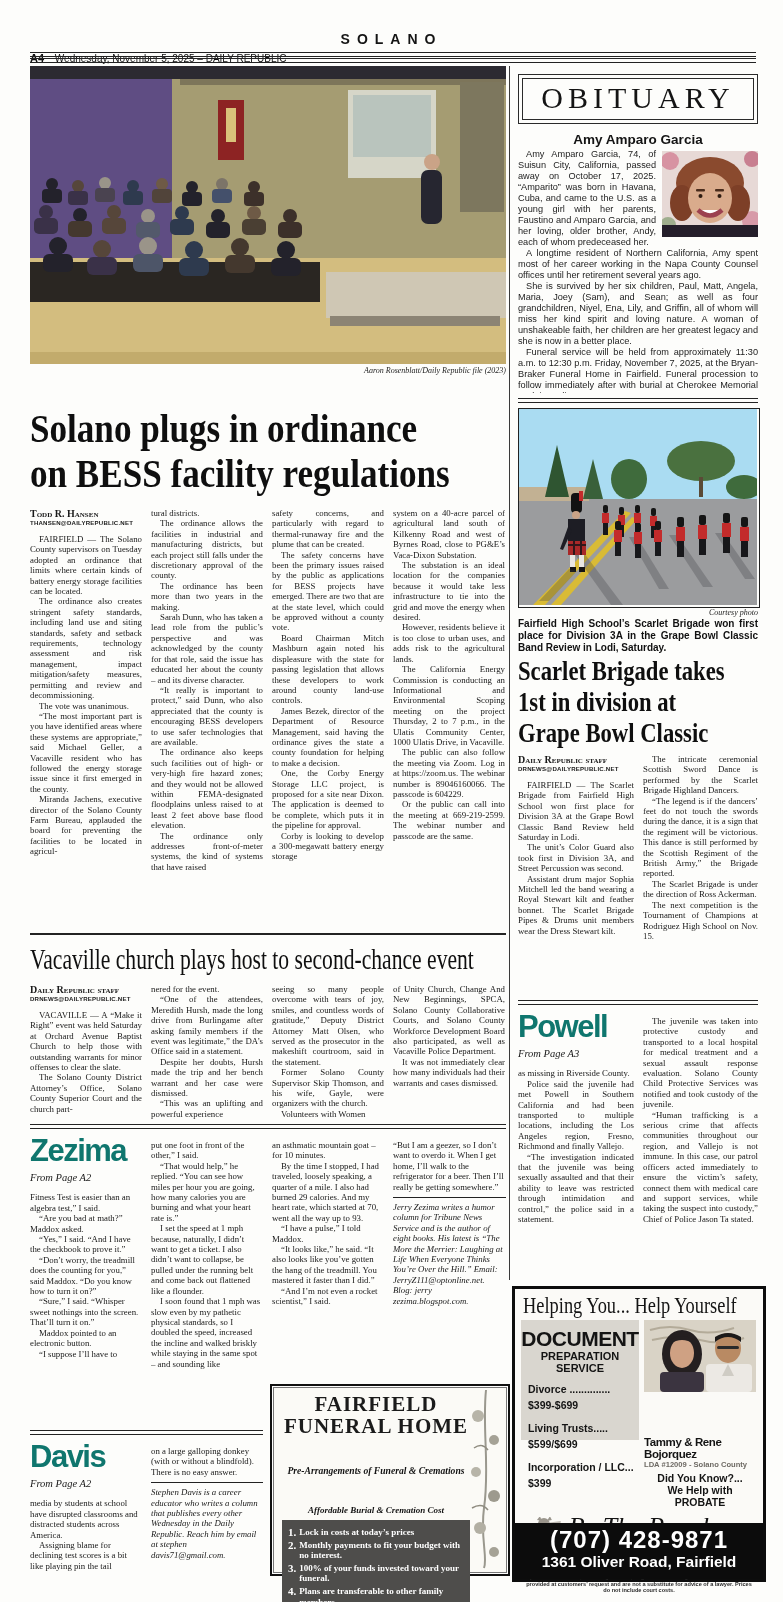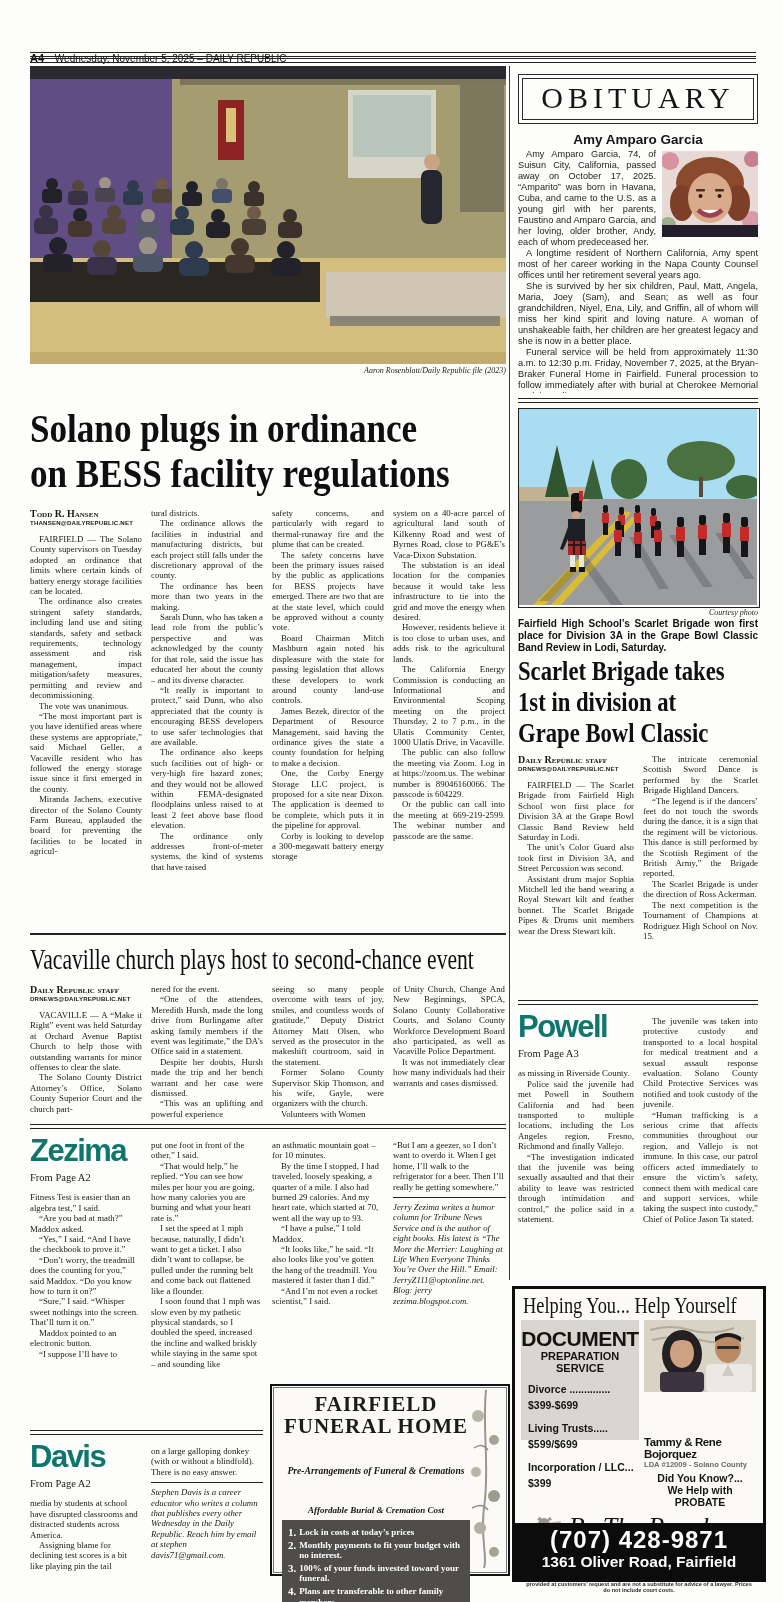--- a/index.html
+++ b/index.html
@@ -17,21 +17,21 @@
   .art{font-size:8.8px;line-height:10.4px;text-align:justify;color:#191919;}
   .art p{margin:0;text-indent:9px;}
   .art p.ni{text-indent:0;}
   .rag{text-align:left;}
   .cols{display:flex;gap:9px;}
   .by{font-variant:small-caps;font-weight:bold;font-size:10px;line-height:11px;text-indent:0;}
   .bymail{font-family:"Liberation Sans",sans-serif;font-weight:bold;font-size:6.1px;letter-spacing:.2px;line-height:8px;margin-bottom:7px;}
   .hl{font-weight:bold;color:#0f0f0f;}
   .squeeze{transform-origin:0 0;}
   .sec{font-family:"Liberation Sans",sans-serif;font-weight:bold;font-size:31px;line-height:30px;letter-spacing:-1.5px;color:#0f766e;}
-  .fp{font-size:10.5px;margin:7px 0 9px;}
+  .fp{font-style:italic;font-size:10.5px;margin:7px 0 9px;}
   .bio{font-style:italic;border-top:1px solid #222;padding-top:4px;margin-top:5px;}
   .bio p{text-indent:0;}
   .cap{font-family:"Liberation Sans",sans-serif;font-weight:bold;font-size:10px;line-height:12px;text-align:justify;color:#111;}
   .cr{font-style:italic;font-size:8px;text-align:right;color:#222;}
   
   .obit-box{border:1px solid #2a2a2a;padding:3px;}
   .obit-box .inner{border:1px solid #2a2a2a;text-align:center;font-size:30px;letter-spacing:5px;padding:2px 0 4px;}
   .obit-name{font-family:"Liberation Sans",sans-serif;font-weight:bold;font-size:13.5px;text-align:center;}
   .obit-body{font-family:"Liberation Sans",sans-serif;font-size:9.2px;line-height:11px;text-align:justify;color:#1c1c1c;}
   .obit-body p{margin:0;text-indent:8px;}
@@ -61,20 +61,21 @@
 </style>
 </head>
 <body>
 
 <div id="page">
 
   <div class="abs mh" style="left:30px;top:33px;width:726px;">
     <b>A4</b>
     <span>Wednesday, November 5, 2025 – DAILY REPUBLIC</span>
   </div>
+  <div class="abs mh-section" style="left:0;top:31px;width:783px;text-align:center;">SOLANO</div>
   <div class="abs drule" style="left:30px;top:52px;width:726px;"></div>
   <div class="abs drule" style="left:30px;top:58px;width:726px;"></div>
 
   <div class="abs" style="left:30px;top:66px;width:476px;height:298px;overflow:hidden;">
     <svg width="476" height="298" viewBox="0 0 476 298">
       <rect width="476" height="298" fill="#8d8463"></rect>
       <rect x="0" y="0" width="142" height="192" fill="#5f4d83"></rect>
       <rect x="142" y="0" width="334" height="192" fill="#a59c72"></rect>
       <rect x="0" y="0" width="476" height="13" fill="#2c2a31"></rect>
       <rect x="150" y="13" width="326" height="6" fill="#7d755a"></rect>

